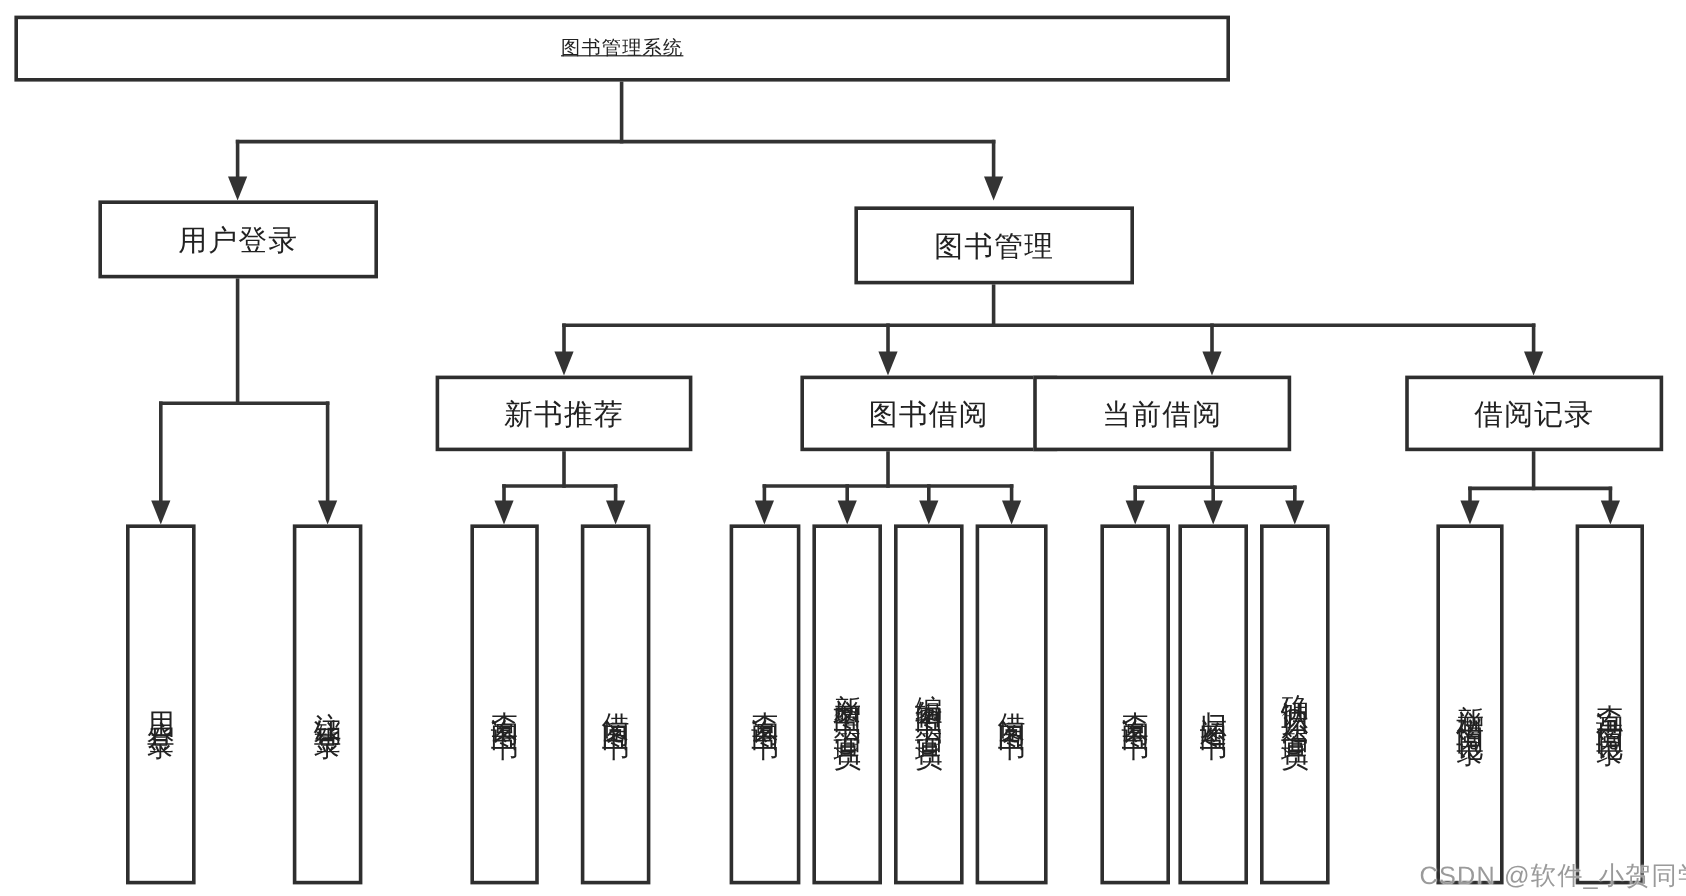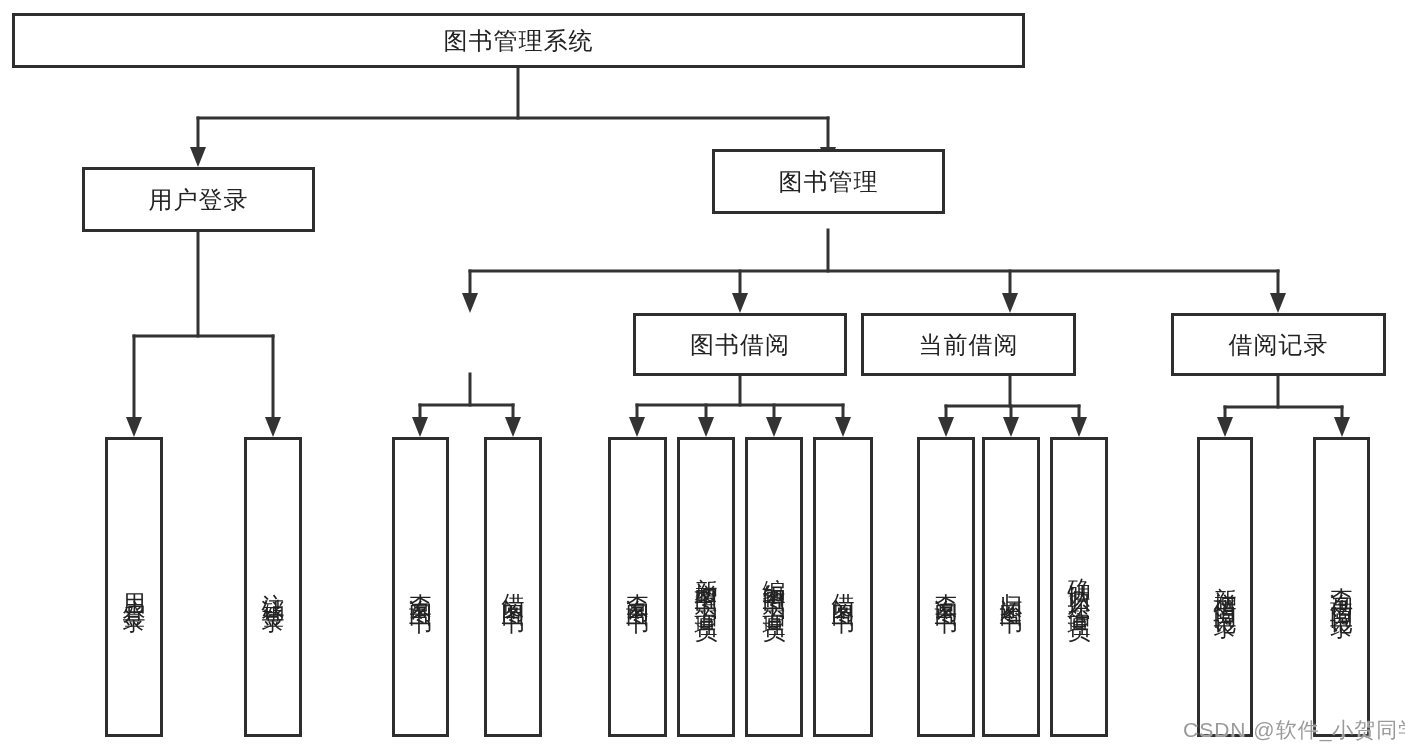--- a/index.html
+++ b/index.html
@@ -39,21 +39,21 @@
     align-items: center;
     justify-content: center;
     color: #222222;
   }
   .node.h .node-label {
     font-size: 24px;
     letter-spacing: 1px;
     white-space: nowrap;
     color: #222222;
   }
-  .node.level-1 .node-label { font-size: 24px; }
+  .node.level-1 .node-label { font-size: 16px; text-decoration: underline; }
   .node.v .node-label {
     writing-mode: vertical-rl;
     text-orientation: mixed;
     font-size: 23px;
     letter-spacing: 6px;
     line-height: 1.0;
     color: #222222;
   }
   #watermark {
     position: absolute;
@@ -124,24 +124,27 @@
       <line x1="1342" y1="407" x2="1342" y2="421" stroke="#333333" stroke-width="3" stroke-linecap="square"></line>
       <polygon points="1334,417 1350,417 1342,437" fill="#333333"></polygon>
     </svg>
   <div id="nodes">
       <div class="node h level-1" style="left: 12px; top: 13px; width: 1013px; height: 55px; border-color: rgb(46, 46, 46);">
         <span class="node-label">图书管理系统</span>
       </div>
       <div class="node h level-2" style="left: 82px; top: 167px; width: 233px; height: 65px; border-color: rgb(46, 46, 46);">
         <span class="node-label">用户登录</span>
       </div>
-      <div class="node h level-2" style="left: 712px; top: 149px; width: 233px; height: 65px; border-color: rgb(46, 46, 46);">
+      <div class="node h level-2" style="left: 712px; top: 172px; width: 233px; height: 65px; border-color: rgb(46, 46, 46);">
         <span class="node-label">图书管理</span>
       </div>
-      <div class="node h level-3" style="left: 633px; top: 313px; width: 214px; height: 63px; border-color: rgb(46, 46, 46);">
+      <div class="node h level-3" style="left: 363px; top: 313px; width: 214px; height: 63px; border-color: rgb(46, 46, 46);">
+        <span class="node-label">新书推荐</span>
+      </div>
+      <div class="node h level-3" style="left: 667px; top: 313px; width: 214px; height: 63px; border-color: rgb(46, 46, 46);">
         <span class="node-label">图书借阅</span>
       </div>
       <div class="node h level-3" style="left: 861px; top: 313px; width: 215px; height: 63px; border-color: rgb(46, 46, 46);">
         <span class="node-label">当前借阅</span>
       </div>
       <div class="node h level-3" style="left: 1171px; top: 313px; width: 215px; height: 63px; border-color: rgb(46, 46, 46); align-items: center;">
         <span class="node-label">借阅记录</span>
       </div>
       <div class="node v level-4" style="left: 105px; top: 437px; width: 58px; height: 300px; border-color: rgb(46, 46, 46);">
         <span class="node-label">用户登录</span>

